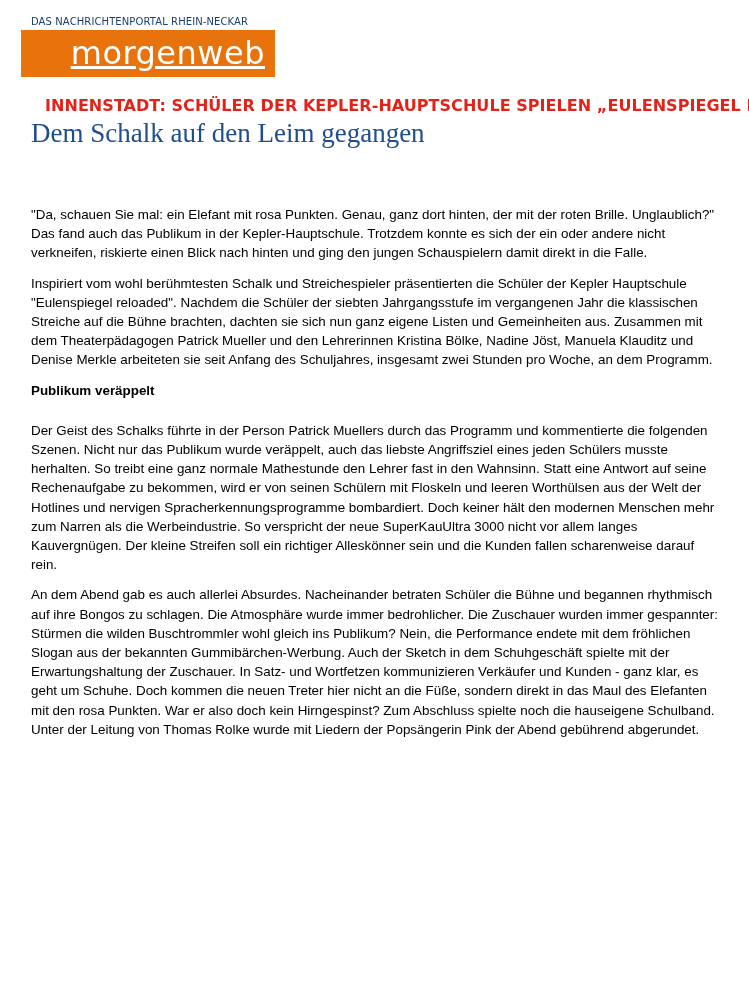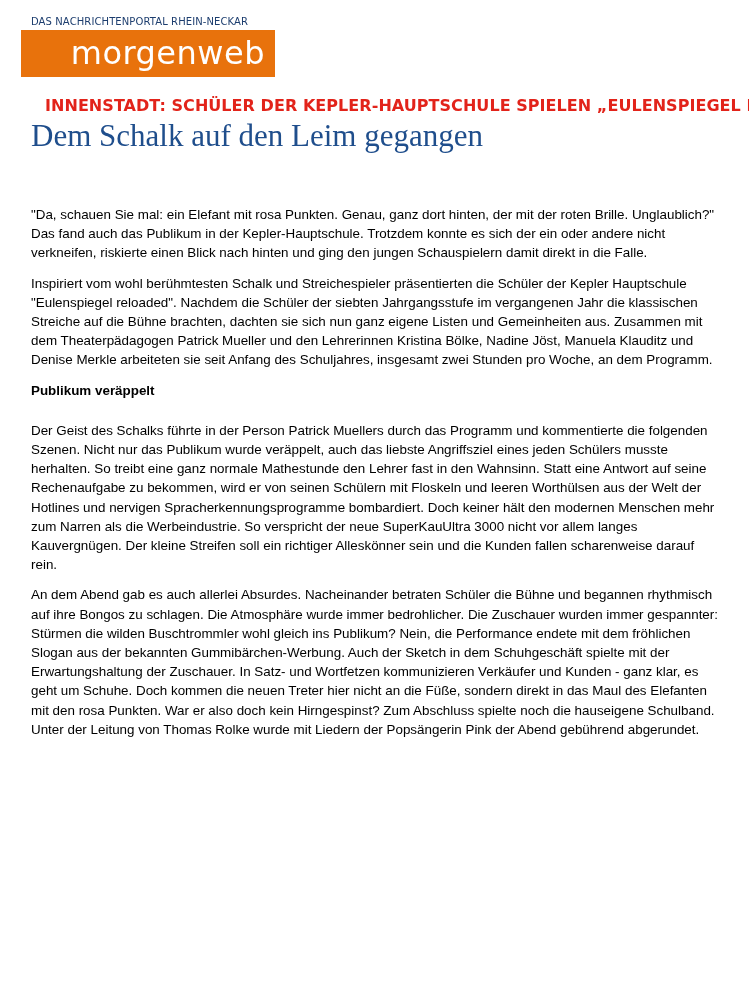--- a/index.html
+++ b/index.html
@@ -35,40 +35,41 @@
     }
     .logo-text {
       position: absolute;
       right: 10px;
       top: 3px;
       font-family: "DejaVu Sans", sans-serif;
       font-size: 32px;
       color: #ffffff;
       letter-spacing: 0.5px;
       line-height: 40px;
+      text-decoration: underline;
     }
     .kicker {
       position: absolute;
       left: 45px;
       top: 96px;
       font-family: "DejaVu Sans", sans-serif;
       font-weight: bold;
       font-size: 16px;
       color: #e2231a;
       white-space: nowrap;
       letter-spacing: 0.05px;
     }
     .headline {
       position: absolute;
       left: 31px;
       top: 118px;
       margin: 0;
       font-family: "Liberation Serif", serif;
       font-weight: normal;
-      font-size: 31px;
+      font-size: 27px;
       color: #1f4e8c;
       white-space: nowrap;
     }
     .article {
       position: absolute;
       left: 31px;
       top: 205px;
       width: 690px;
       font-size: 13.4px;
       line-height: 19.2px;

